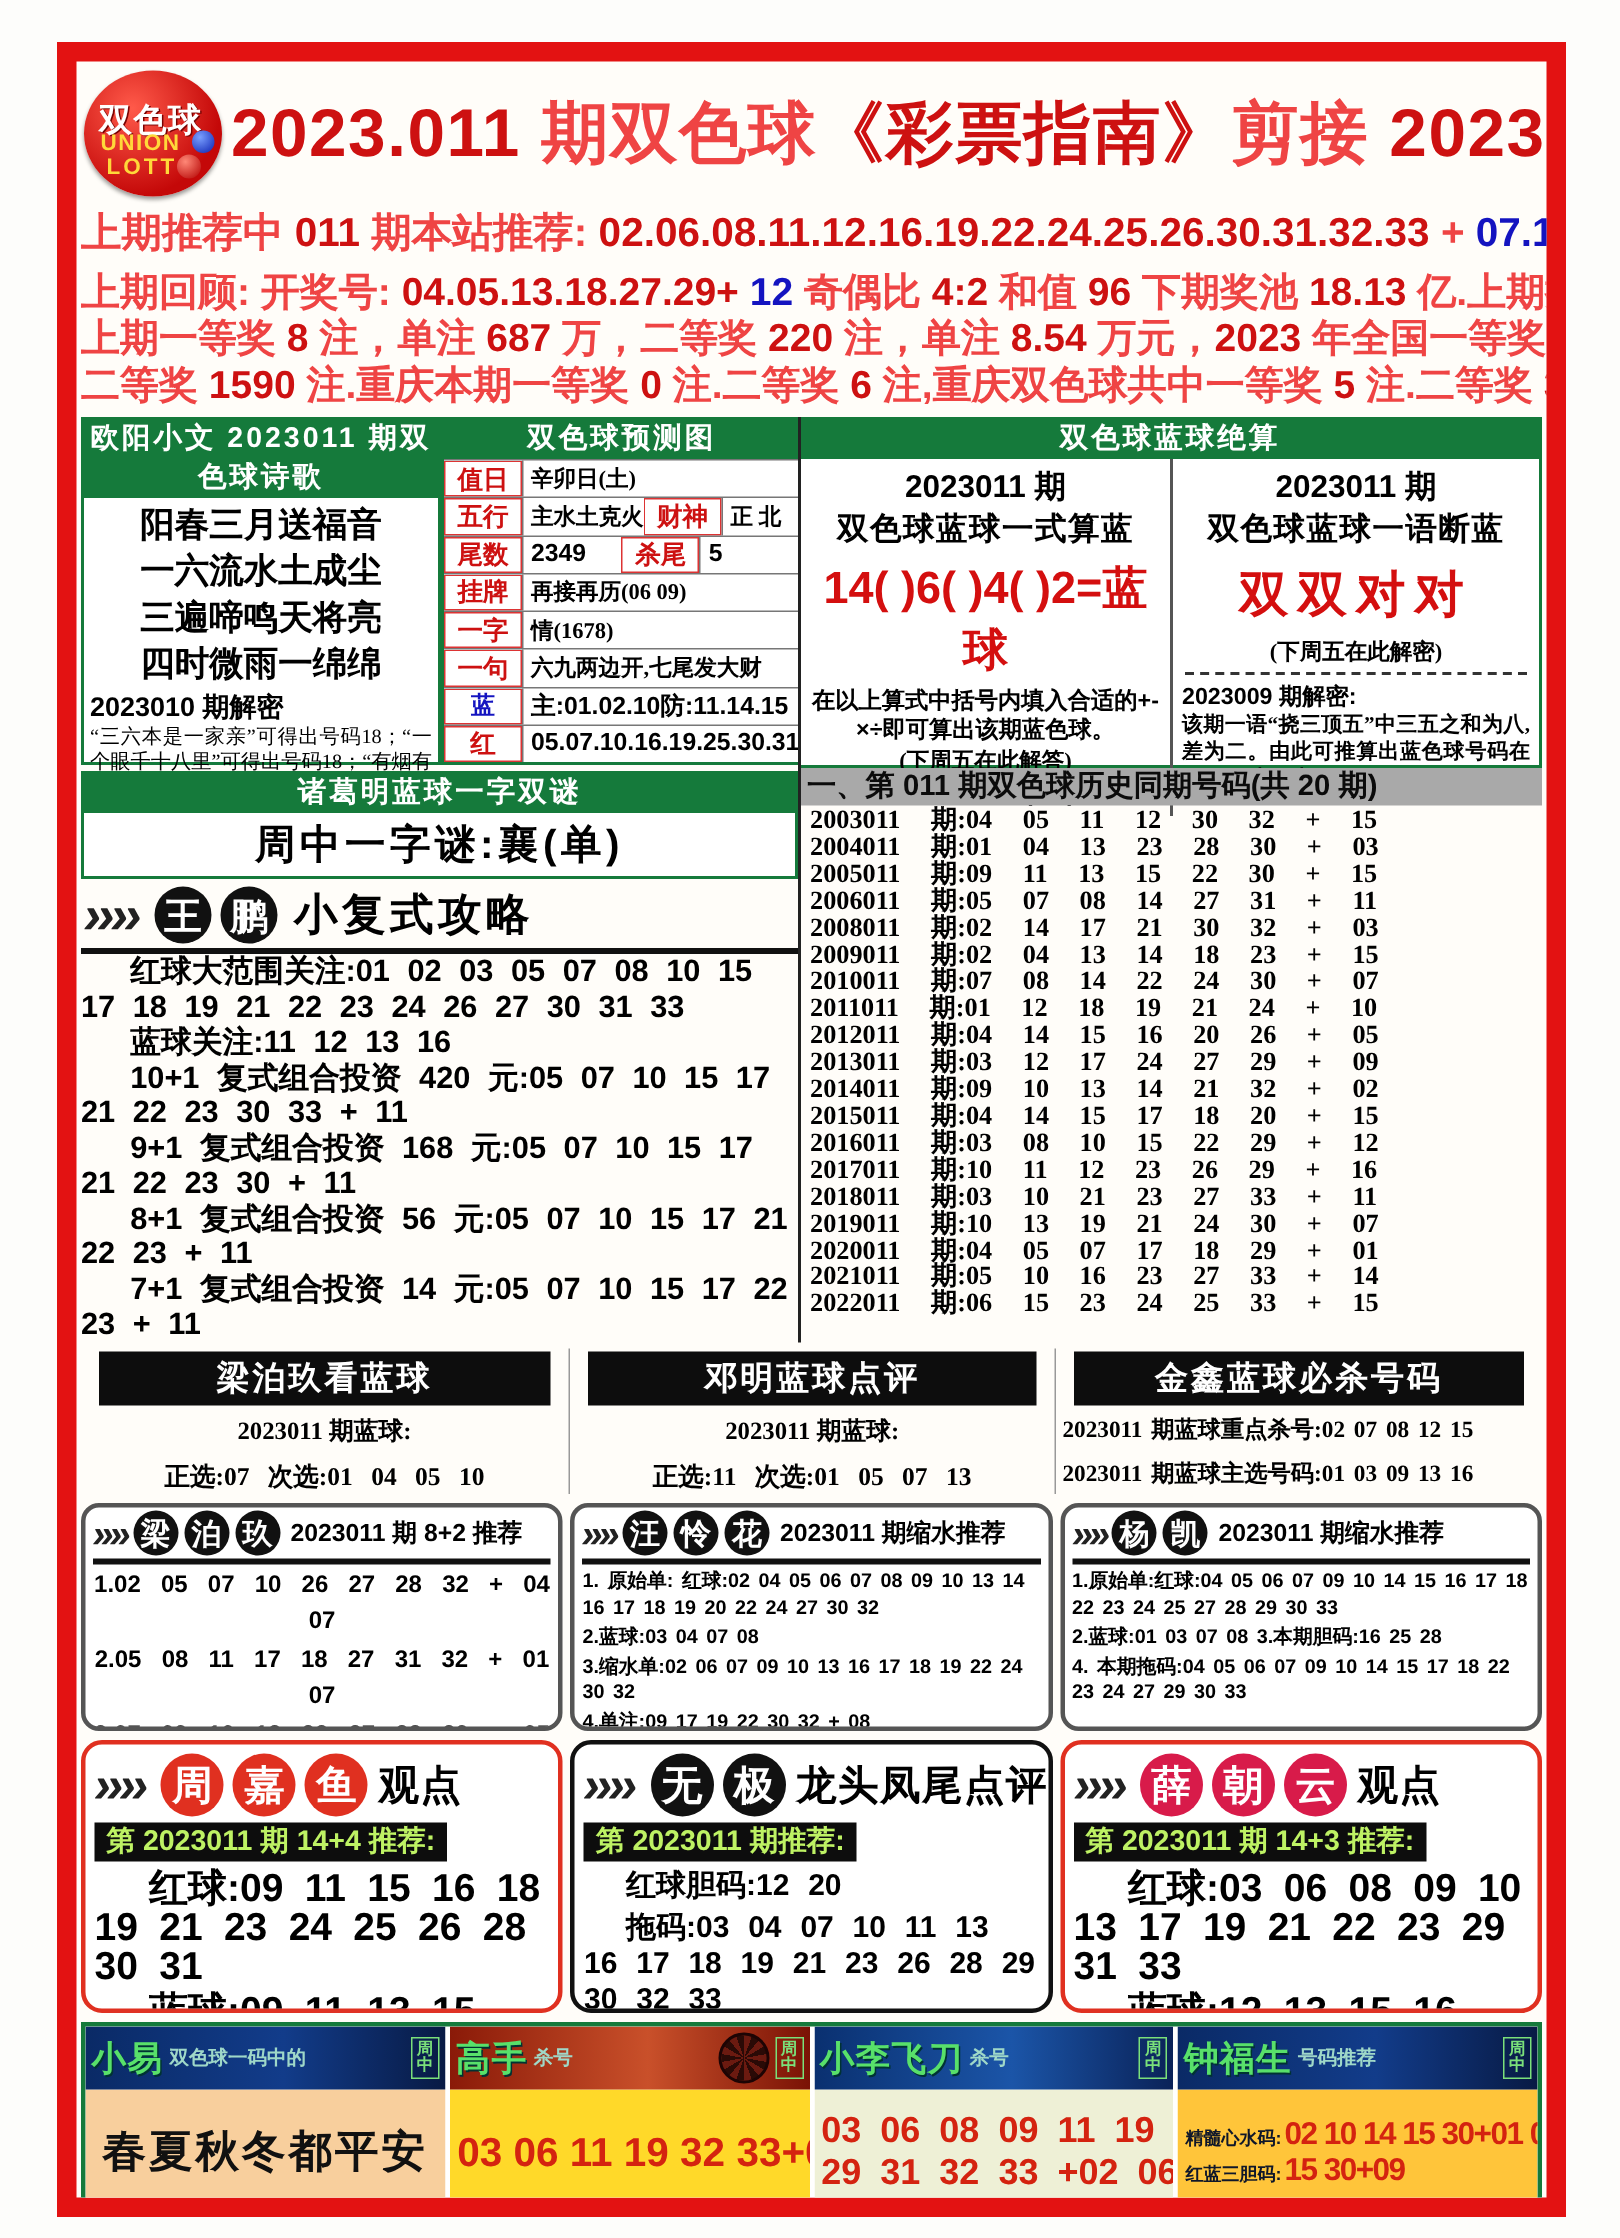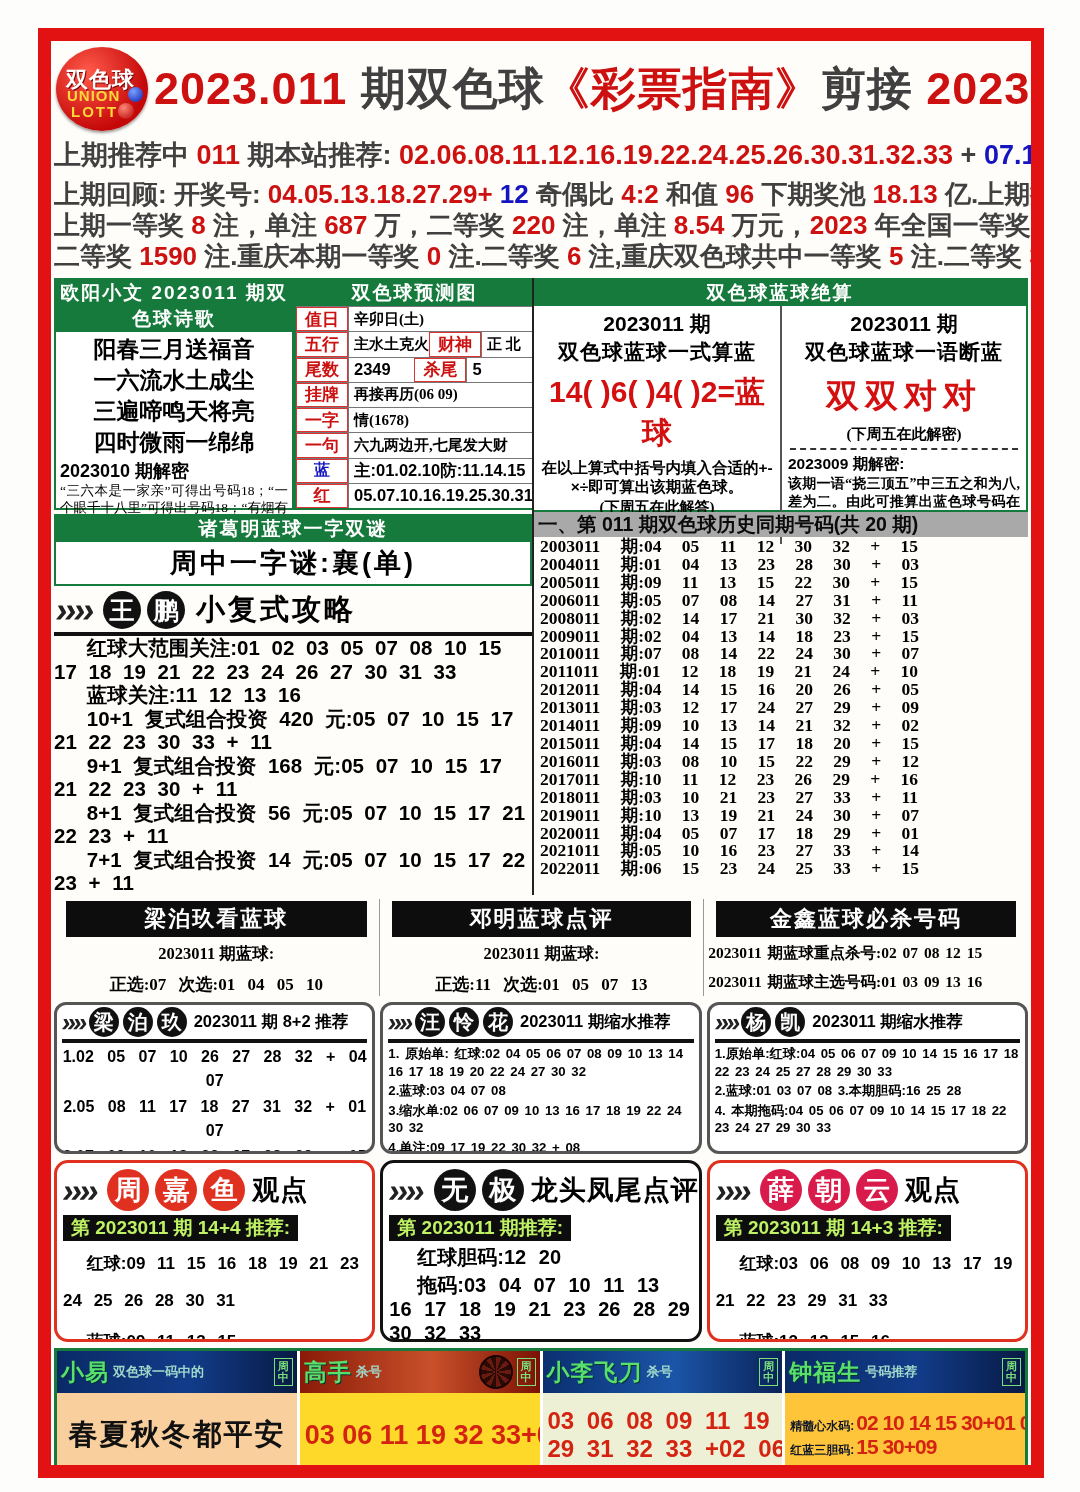--- a/index.html
+++ b/index.html
@@ -1,21 +1,21 @@
 <!DOCTYPE html>
 <html><head>
 <meta charset="utf-8">
 <style>
   html,body{margin:0;padding:0;background:#f3f1ee;}
   .page{position:relative;width:1080px;height:1492px;background:#fdfdfb;font-family:"Liberation Sans","DejaVu Sans",sans-serif;overflow:hidden;}
   .frame{position:absolute;left:38px;top:28px;width:1006px;height:1450px;box-sizing:border-box;border:13px solid #e31212;background:#fffdf9;overflow:hidden;}
   .inner{padding:2px 3px;}
 
   
-  .c-red{color:#cd1111}.c-blue{color:#1414c0}.c-black{color:#404040}
+  .c-red{color:#cd1111}.c-blue{color:#1414c0}.c-black{color:#ef4444}
 
   
   .hdr{display:flex;align-items:flex-start;}
   .logo{position:relative;width:100px;height:92px;flex:0 0 100px;}
   .logo .disc{position:absolute;left:2px;top:4px;width:92px;height:84px;border-radius:50%;
       background:radial-gradient(circle at 35% 30%,#ff5a4a,#c40808 70%);box-shadow:0 2px 3px rgba(0,0,0,.4);}
   .logo .b1{position:absolute;left:12px;top:22px;font-weight:bold;font-size:22px;color:#fff;text-shadow:1px 1px 0 #7a0303;letter-spacing:1px;}
   .logo .b2{position:absolute;left:13px;top:44px;font-weight:bold;font-size:15px;color:#ffd83a;letter-spacing:1px;}
   .logo .b3{position:absolute;left:17px;top:60px;font-weight:bold;font-size:15px;color:#ffd83a;letter-spacing:2px;}
   .logo .ballr{position:absolute;left:64px;top:60px;width:16px;height:16px;border-radius:50%;background:radial-gradient(circle at 35% 30%,#ff8877,#b30000);}
@@ -101,21 +101,21 @@
   .band3{display:flex;margin-top:6px;gap:5px;}
   .vpanel{width:33.33%;box-sizing:border-box;border-radius:14px;padding:4px 6px;background:#fff;overflow:hidden;height:182px;}
   .vpanel.redb{border:3px solid #e03020;}
   .vpanel.blackb{border:3px solid #111;}
   .vphead{display:flex;align-items:center;padding:2px 0;}
   .vphead .chev{font-size:34px;}
   .vphead .ncirc{width:42px;height:42px;font-size:27px;flex:0 0 42px;}
   .ncirc.red{background:#e03020}.ncirc.pink{background:#d81b4a}
   .vptitle{font-weight:bold;font-size:27px;margin-left:4px;letter-spacing:1px;white-space:nowrap;}
   .vbadge{display:inline-block;background:#0d0d0d;color:#bef264;font-weight:bold;font-size:19px;line-height:26px;padding:0 8px;margin-top:2px;}
-  .vpanel p{margin:4px 0 0;font-weight:bold;font-size:17px;line-height:37px;text-indent:1.4em;word-spacing:7px;}
+  .vpanel p{margin:4px 0 0;font-weight:bold;font-size:26px;line-height:26px;text-indent:1.4em;word-spacing:7px;}
   .vpanel.mid p{font-size:20px;line-height:24px;}
 
   
   .bstrip{display:flex;margin-top:6px;border:3px solid #157a3b;gap:3px;background:#fff;height:126px;}
   .bpanel{flex:1;display:flex;flex-direction:column;overflow:hidden;}
   .bphead{height:42px;display:flex;align-items:center;padding:0 4px;position:relative;}
   .bphead.navy{background:linear-gradient(90deg,#0a2a66,#123c8a 55%,#081a44);}
   .bphead.fire{background:linear-gradient(90deg,#8a1a08,#c9502a 55%,#7a1205);}
   .bphead.sea{background:linear-gradient(90deg,#0a3070,#1b55a8 55%,#0a2258);}
   .brand{font-weight:900;font-size:23px;color:#58e06a;text-shadow:1px 1px 0 #033;letter-spacing:1px;white-space:nowrap;}

